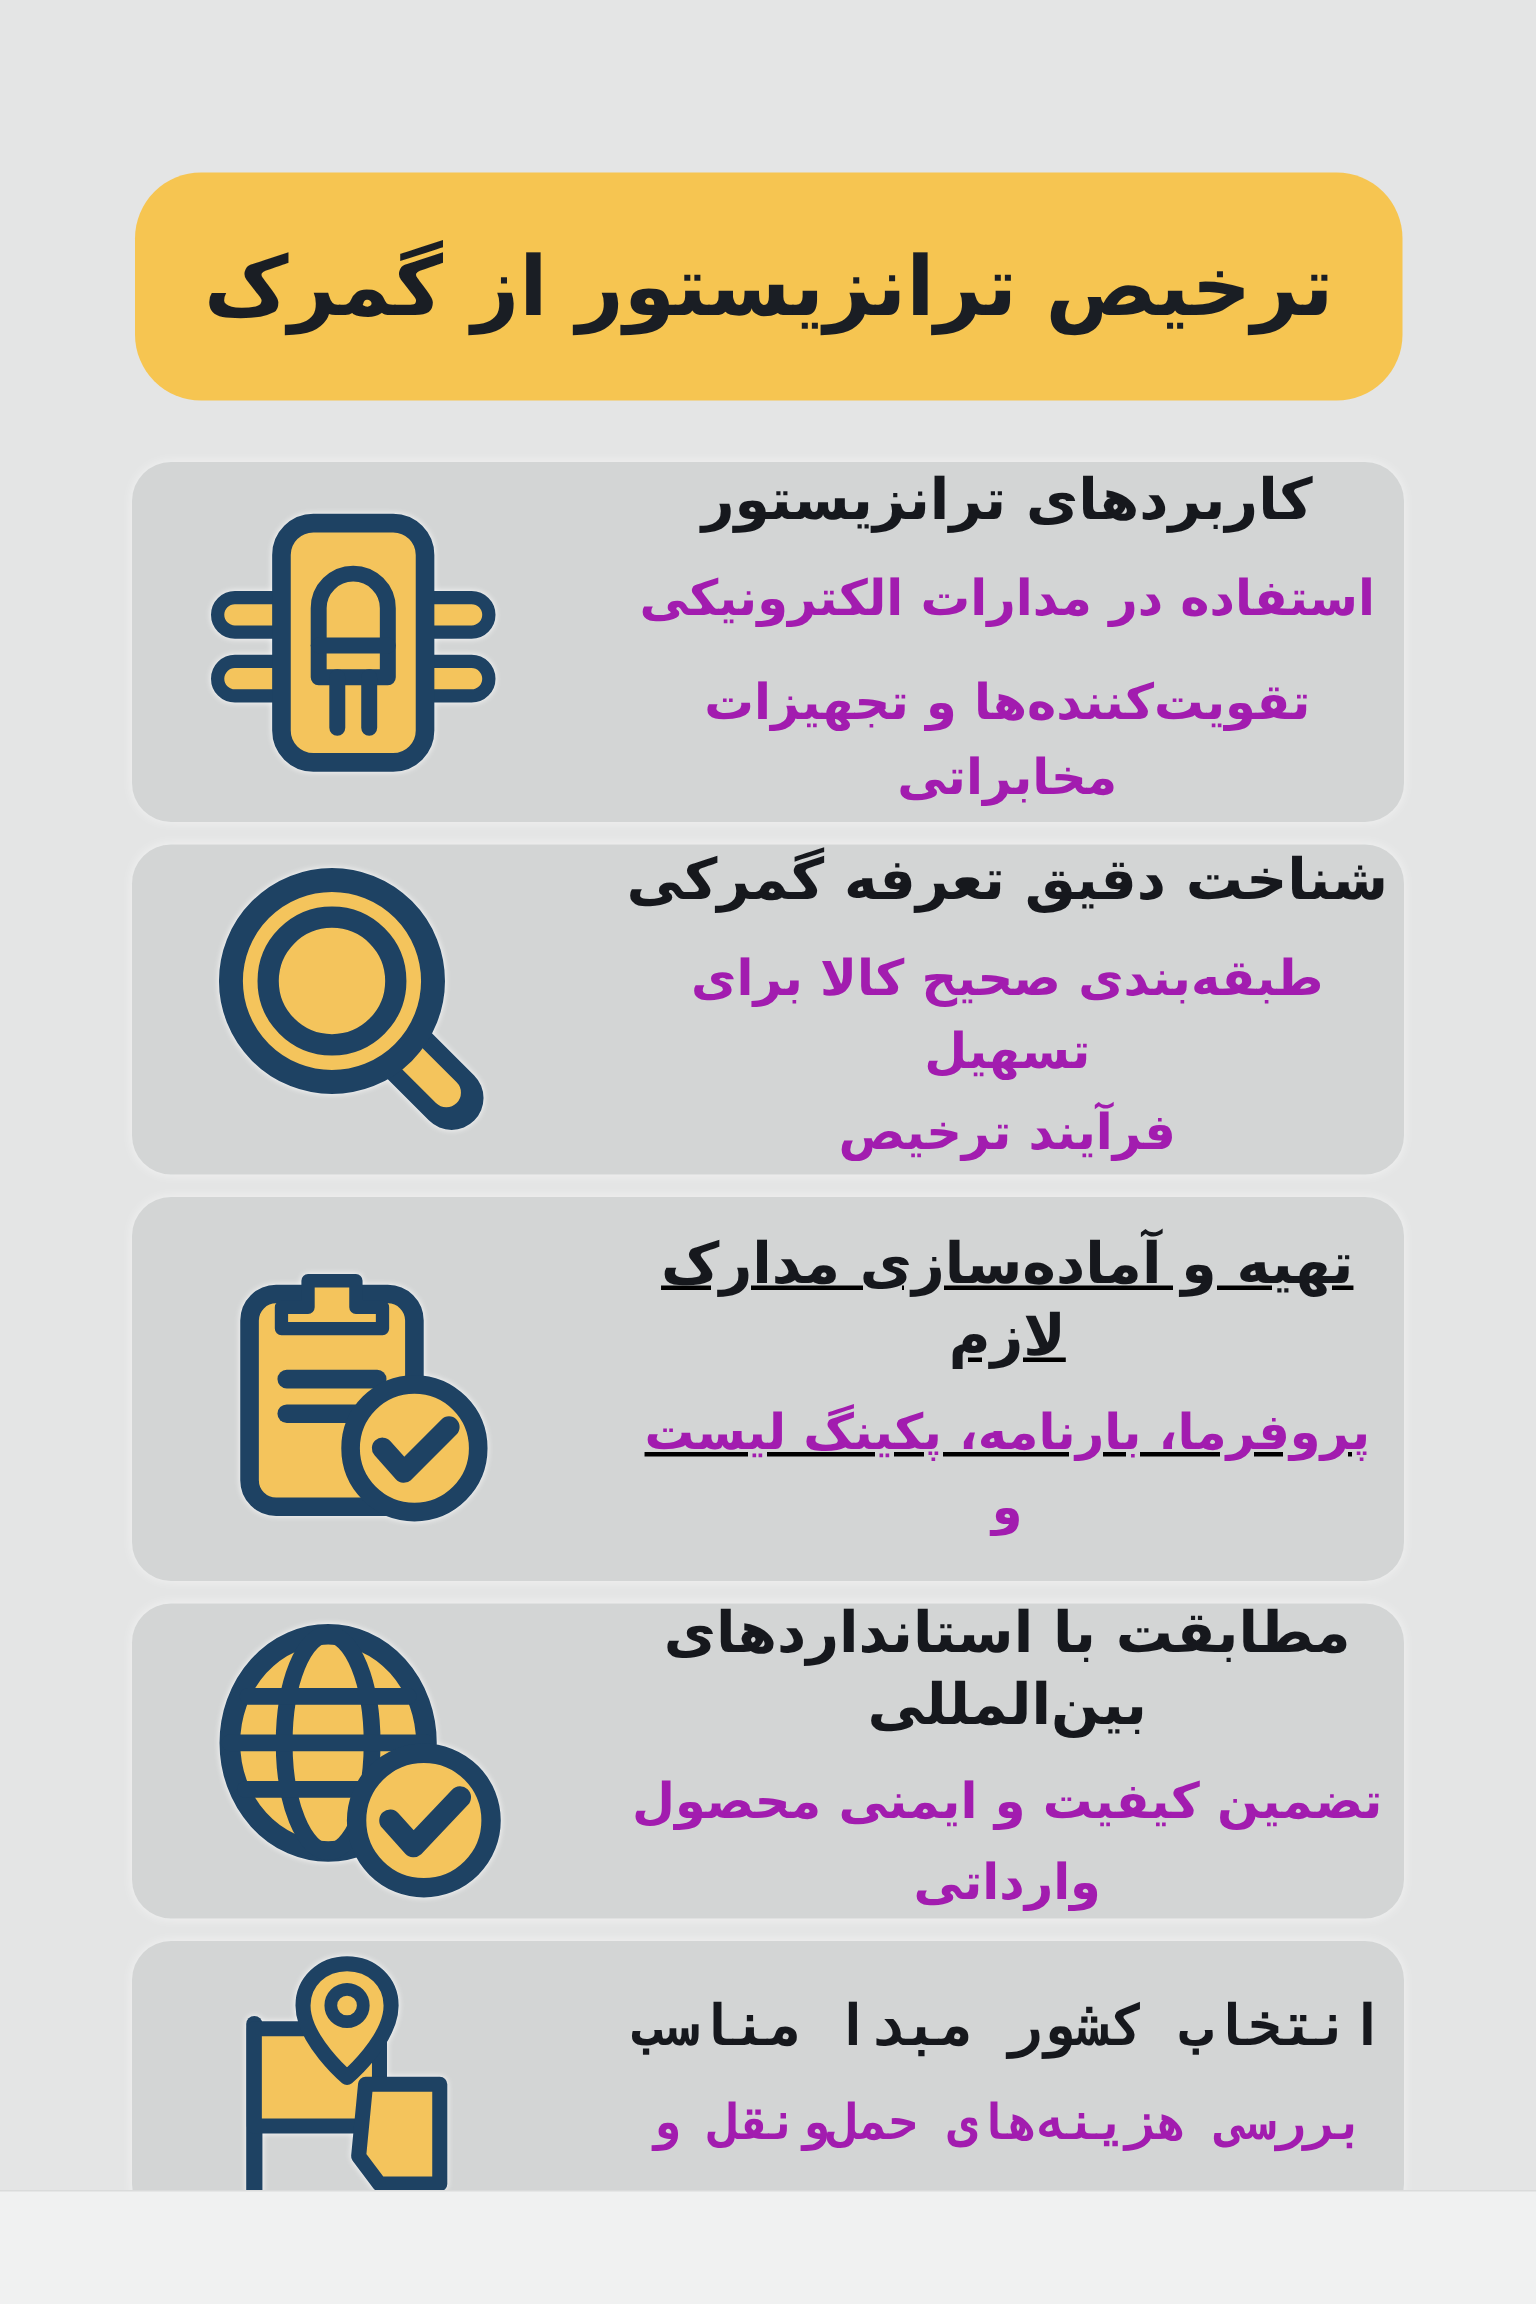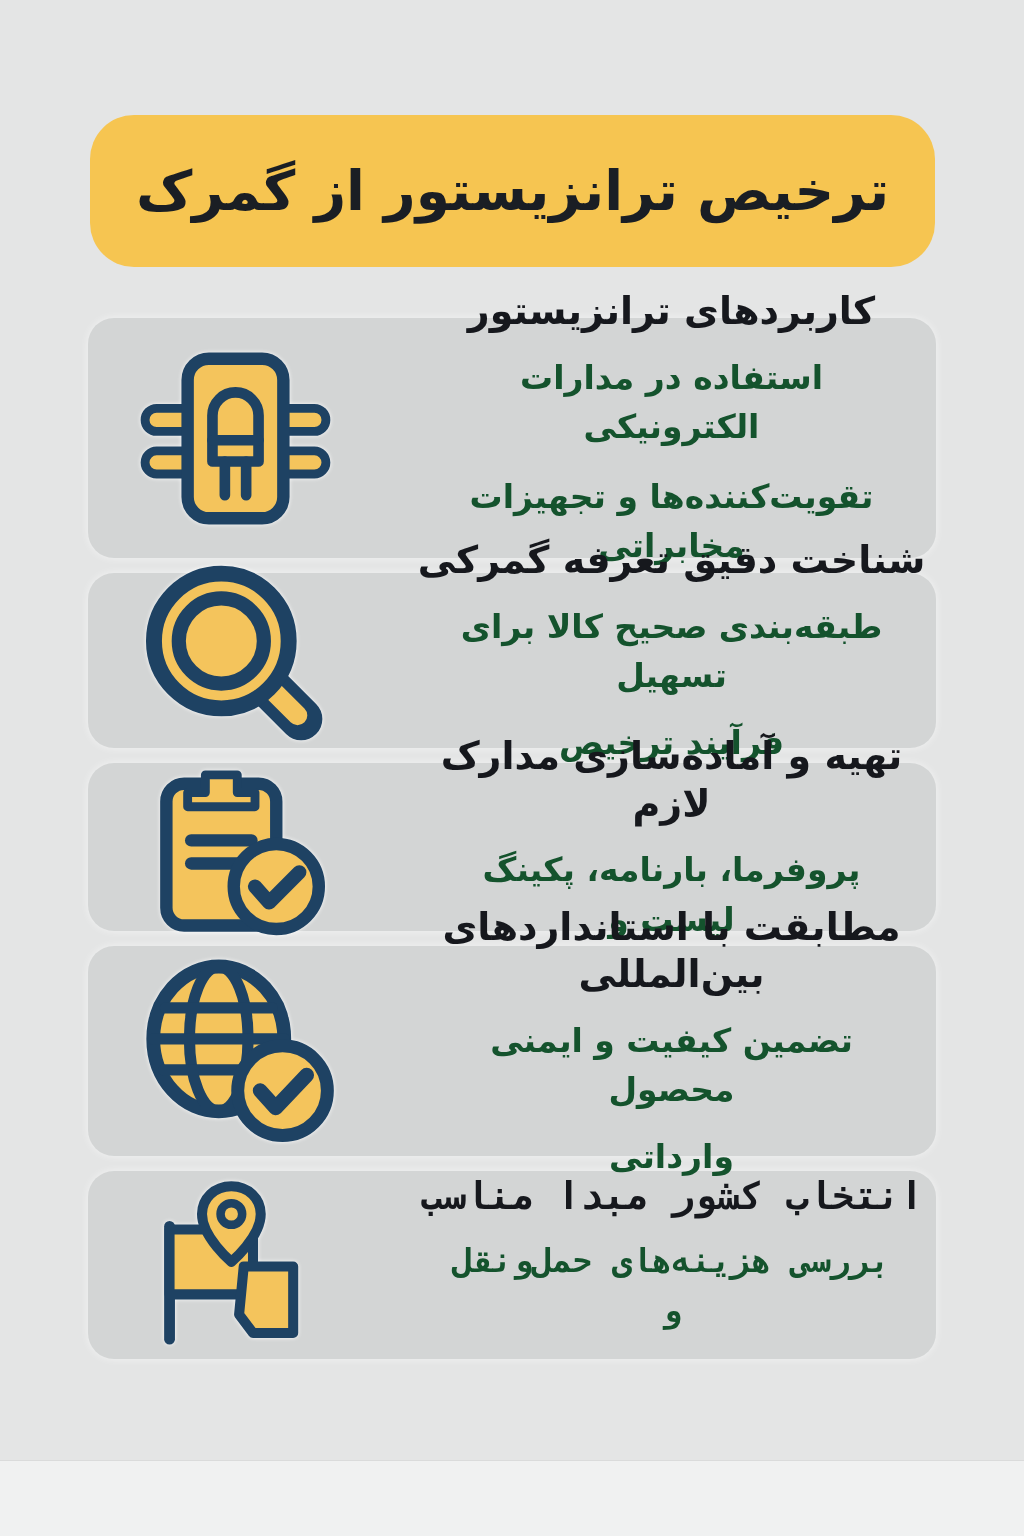--- a/index.html
+++ b/index.html
@@ -22,33 +22,33 @@
     border-radius:44px;
     display:flex; align-items:center; justify-content:center;
   }
   .header-title {
     direction:rtl;
     font-size:55px; font-weight:bold;
     color:#1A1E24;
     letter-spacing:-1px;
   }
   .cards {
-    position:absolute; left:88px; top:318px; width:848px;
+    position:absolute; left:88px; top:308px; width:848px;
   }
   .card {
     background:#D3D5D5;
     border-radius:26px;
     margin-bottom:15px;
     display:flex; flex-direction:row;
     align-items:center;
     box-shadow:0 0 8px rgba(255,255,255,0.55);
   }
   .card:nth-child(1){ height:240px; }
-  .card:nth-child(2){ height:175px; }
-  .card:nth-child(3){ height:168px; }
+  .card:nth-child(2){ height:220px; }
+  .card:nth-child(3){ height:256px;text-decoration:underline; }
   .card:nth-child(4){ height:210px; }
   .card:nth-child(5){ height:188px;font-family:Liberation Mono, monospace; }
   .icon-area {
     width:295px; flex:0 0 295px;
     display:flex; align-items:center; justify-content:center;
   }
   .icon-area svg { filter:drop-shadow(0 0 2px rgba(255,255,255,0.9)); }
   .text-area {
     flex:1 1 auto;
     direction:rtl;
@@ -56,23 +56,23 @@
     padding:0 10px 0 34px;
   }
   .card-title {
     font-size:38px; font-weight:bold;
     color:#16181D;
     margin:0 0 16px 0;
     line-height:1.25;
   }
   .card-line {
     font-size:33px; font-weight:bold;
-    color:#14532d;
+    color:#a21caf;
     line-height:1.5;
-    margin:17px;
+    margin:4px;
   }
   .card:nth-child(1) .card-line + .card-line { margin-top:20px; }
 </style>
 </head>
 <body>
 
 <div class="page">
 
   <div class="header">
     <div class="header-title">ترخیص ترانزیستور از گمرک</div>

